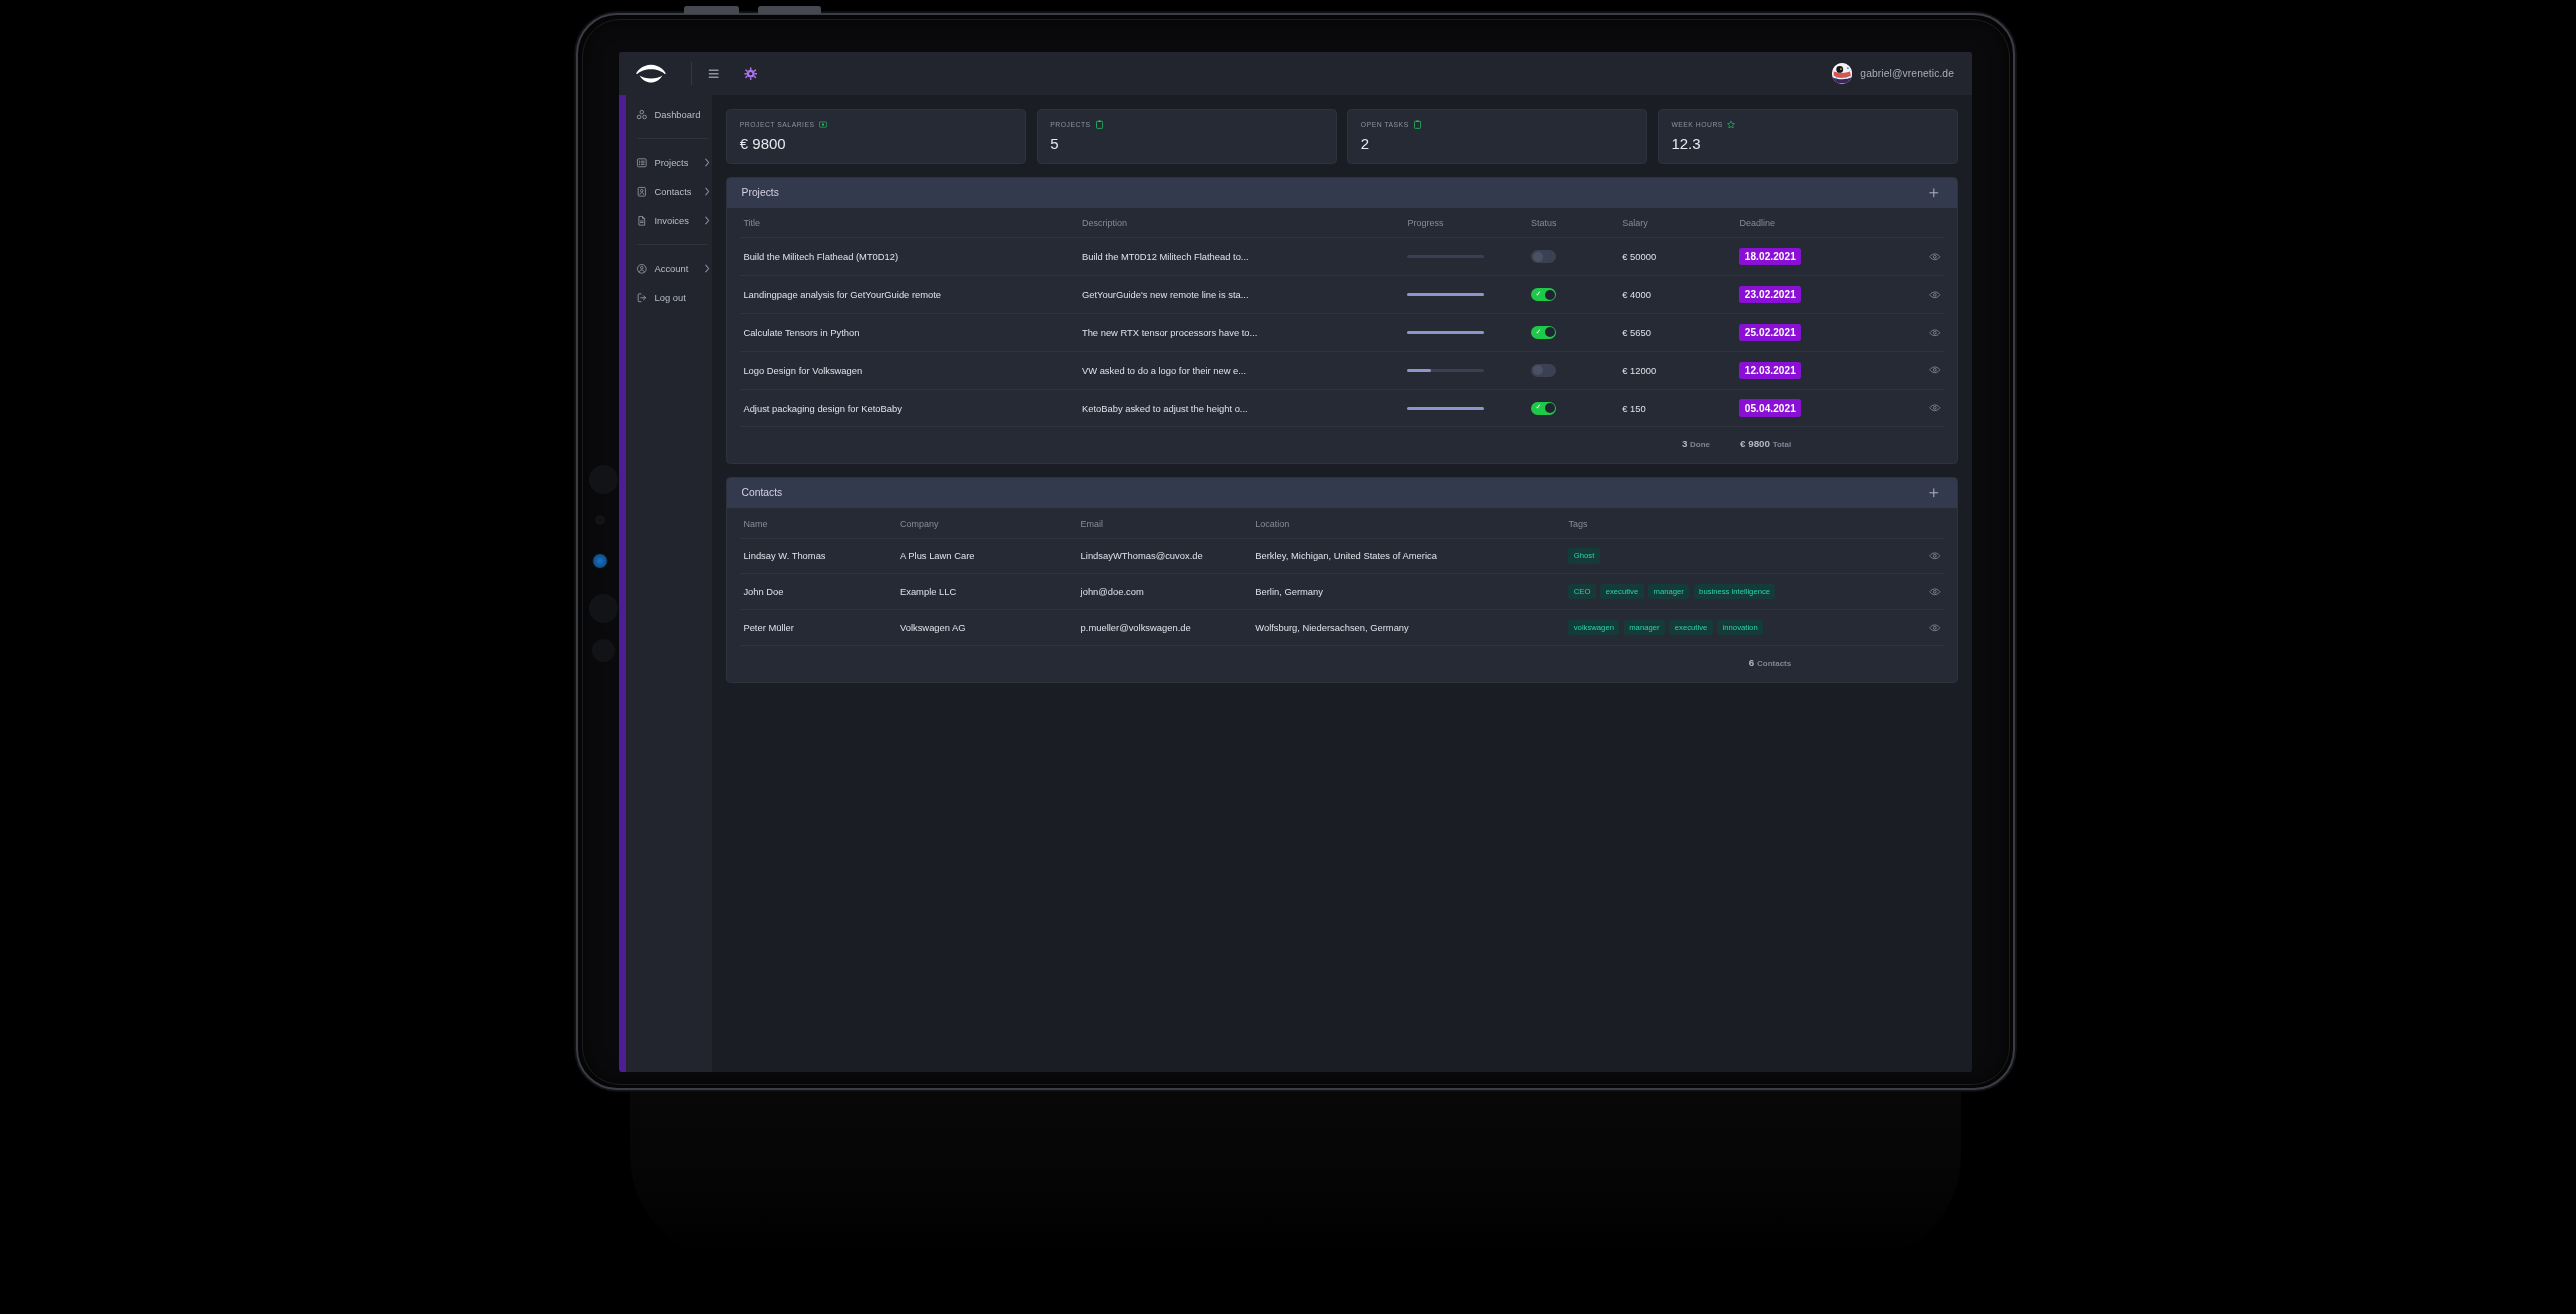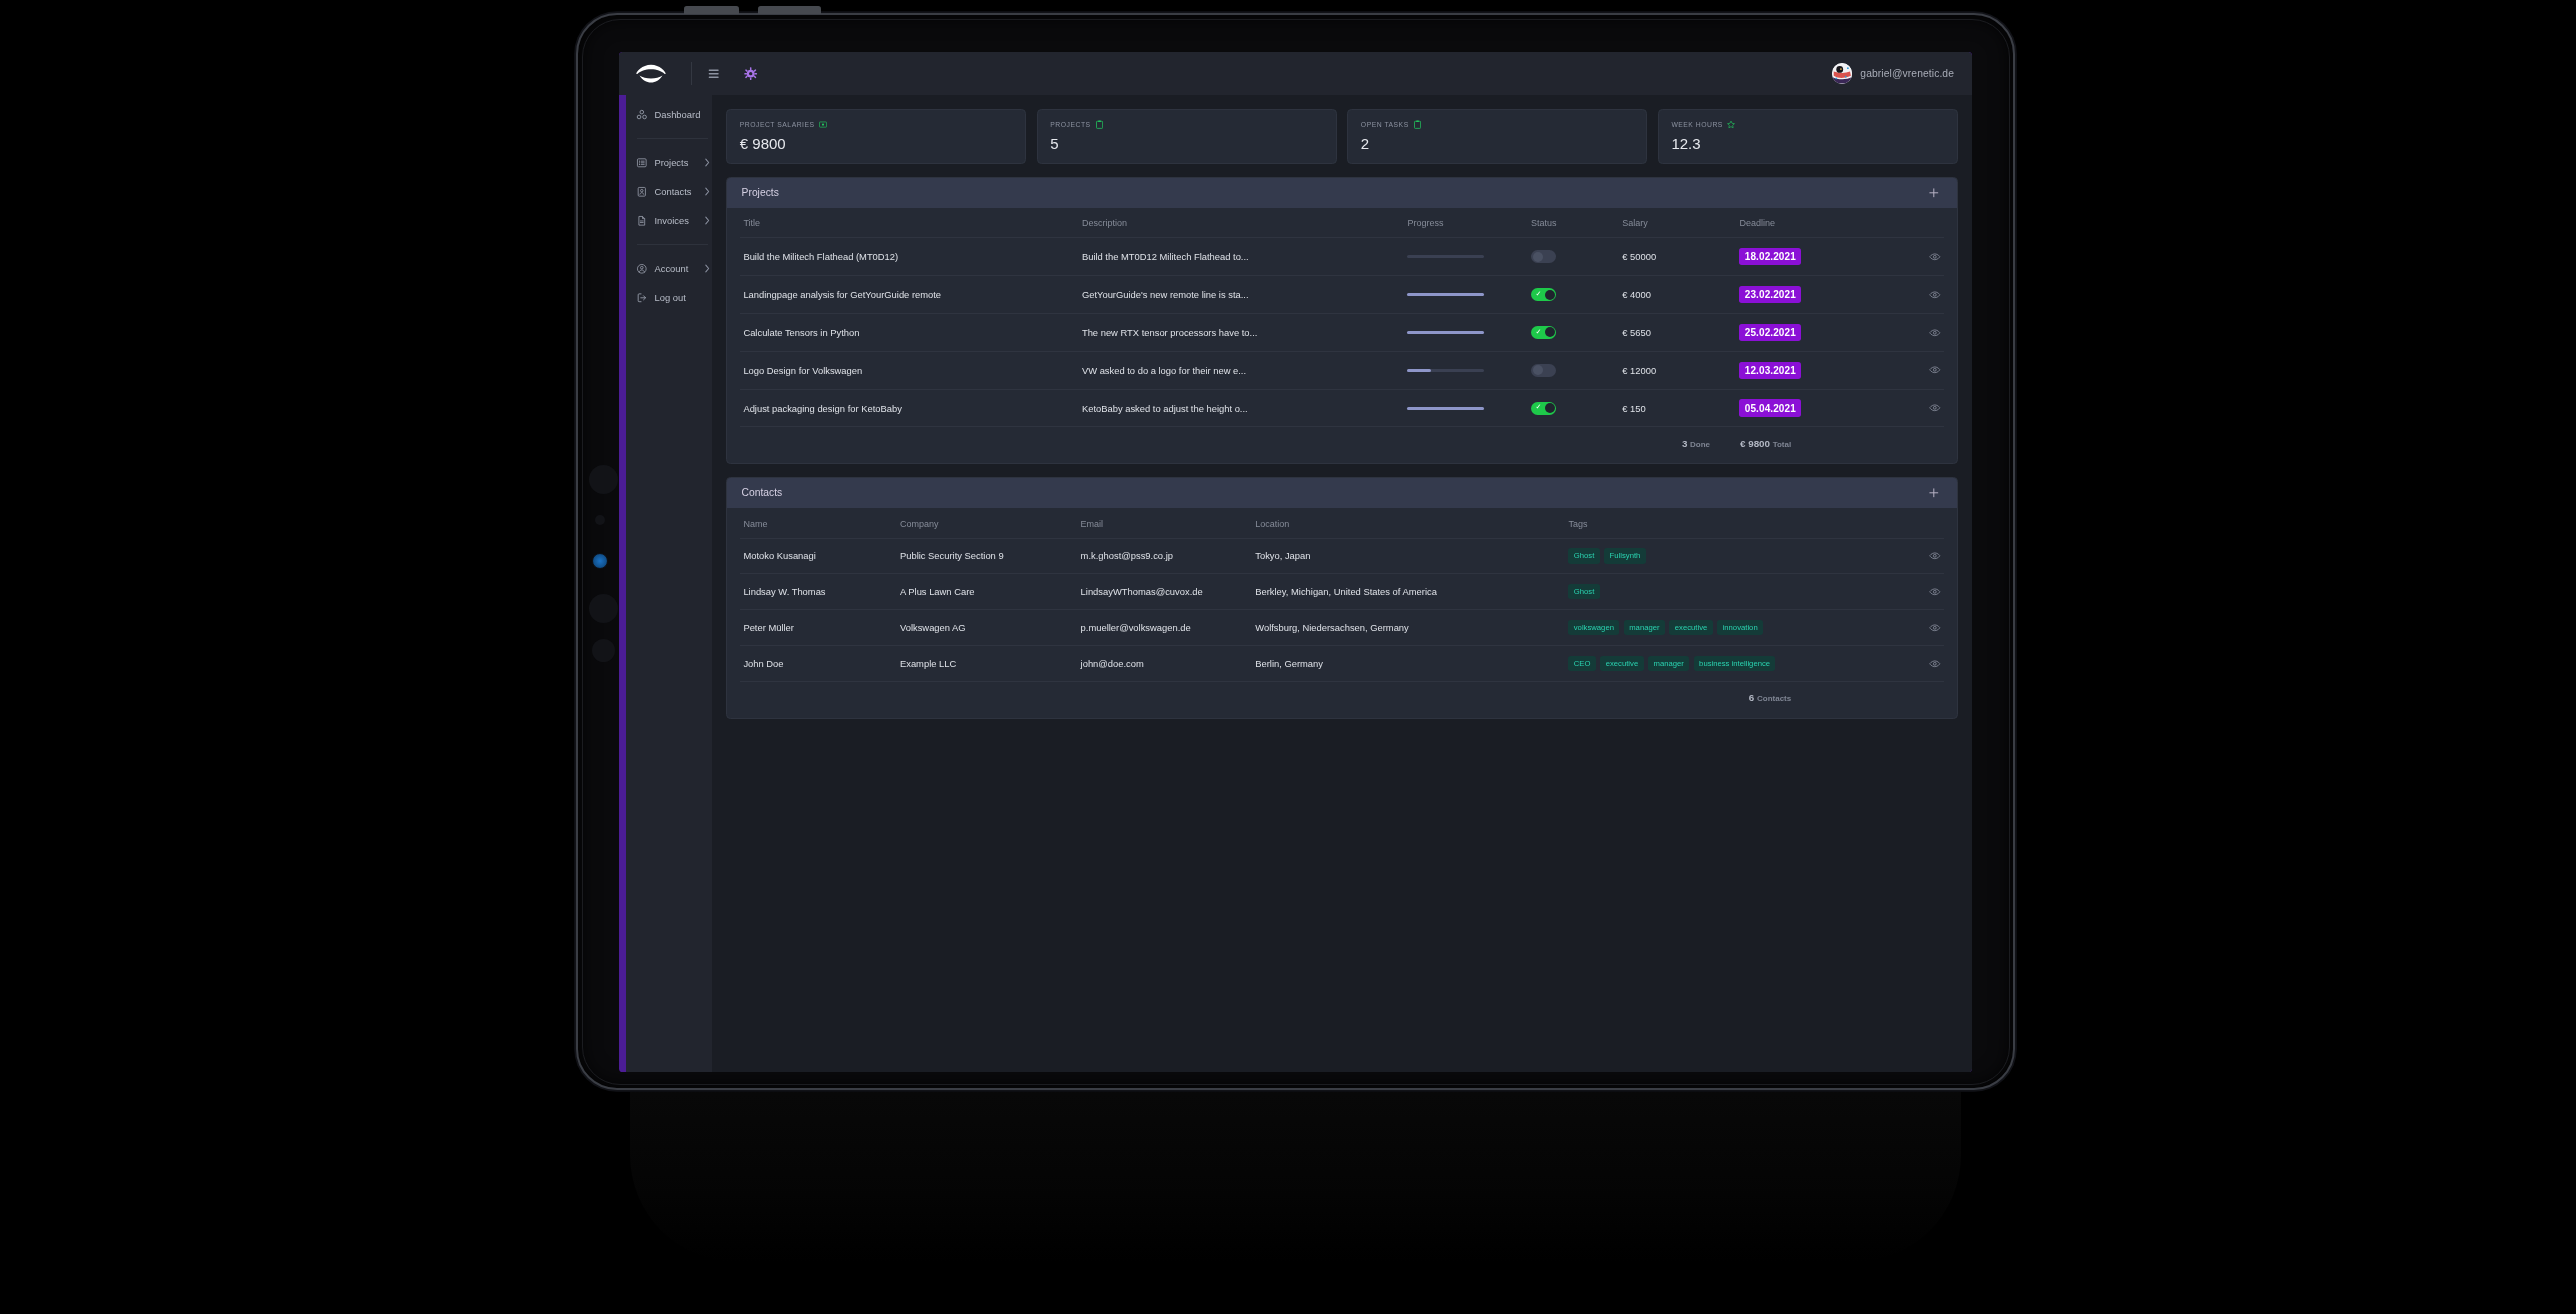--- a/index.html
+++ b/index.html
@@ -639,47 +639,49 @@
                 <th>Name</th>
                 <th>Company</th>
                 <th>Email</th>
                 <th>Location</th>
                 <th>Tags</th>
                 <th></th>
               </tr>
             </thead>
             <tbody id="contacts-tbody">
                 <tr class="data-row">
-                  <td class="cell-accent">Motoko Kusanagi</td>
-                  <td class="cell-accent">Public Security Section 9</td>
-                  <td class="cell-white">m.k.ghost@pss9.co.jp</td>
-                  <td class="cell-white">Tokyo, Japan</td>
+                  <td class="cell-accent">Lindsay W. Thomas</td>
+                  <td class="cell-accent">A Plus Lawn Care</td>
+                  <td class="cell-white">LindsayWThomas@cuvox.de</td>
+                  <td class="cell-white">Berkley, Michigan, United States of America</td>
                   <td>
                     <div class="tag-list">
                       <span class="tag">Ghost</span>
-                      <span class="tag">Fullsynth</span>
                     </div>
                   </td>
                   <td>
                     <span class="eye-btn">
                       <svg width="11.6" height="11.6" viewBox="0 0 16 16" fill="none" stroke="#8b91a0" stroke-width="1.1">
                         <path d="M1 8s2.6-4 7-4 7 4 7 4-2.6 4-7 4-7-4-7-4z"></path>
                         <circle cx="8" cy="8" r="1.9"></circle>
                       </svg>
                     </span>
                   </td>
                 </tr>
                 <tr class="data-row">
-                  <td class="cell-accent">Lindsay W. Thomas</td>
-                  <td class="cell-accent">A Plus Lawn Care</td>
-                  <td class="cell-white">LindsayWThomas@cuvox.de</td>
-                  <td class="cell-white">Berkley, Michigan, United States of America</td>
+                  <td class="cell-accent">John Doe</td>
+                  <td class="cell-accent">Example LLC</td>
+                  <td class="cell-white">john@doe.com</td>
+                  <td class="cell-white">Berlin, Germany</td>
                   <td>
                     <div class="tag-list">
-                      <span class="tag">Ghost</span>
+                      <span class="tag">CEO</span>
+                      <span class="tag">executive</span>
+                      <span class="tag">manager</span>
+                      <span class="tag">business intelligence</span>
                     </div>
                   </td>
                   <td>
                     <span class="eye-btn">
                       <svg width="11.6" height="11.6" viewBox="0 0 16 16" fill="none" stroke="#8b91a0" stroke-width="1.1">
                         <path d="M1 8s2.6-4 7-4 7 4 7 4-2.6 4-7 4-7-4-7-4z"></path>
                         <circle cx="8" cy="8" r="1.9"></circle>
                       </svg>
                     </span>
                   </td>
@@ -688,42 +690,20 @@
                   <td class="cell-accent">Peter Müller</td>
                   <td class="cell-accent">Volkswagen AG</td>
                   <td class="cell-white">p.mueller@volkswagen.de</td>
                   <td class="cell-white">Wolfsburg, Niedersachsen, Germany</td>
                   <td>
                     <div class="tag-list">
                       <span class="tag">volkswagen</span>
                       <span class="tag">manager</span>
                       <span class="tag">executive</span>
                       <span class="tag">innovation</span>
-                    </div>
-                  </td>
-                  <td>
-                    <span class="eye-btn">
-                      <svg width="11.6" height="11.6" viewBox="0 0 16 16" fill="none" stroke="#8b91a0" stroke-width="1.1">
-                        <path d="M1 8s2.6-4 7-4 7 4 7 4-2.6 4-7 4-7-4-7-4z"></path>
-                        <circle cx="8" cy="8" r="1.9"></circle>
-                      </svg>
-                    </span>
-                  </td>
-                </tr>
-                <tr class="data-row">
-                  <td class="cell-accent">John Doe</td>
-                  <td class="cell-accent">Example LLC</td>
-                  <td class="cell-white">john@doe.com</td>
-                  <td class="cell-white">Berlin, Germany</td>
-                  <td>
-                    <div class="tag-list">
-                      <span class="tag">CEO</span>
-                      <span class="tag">executive</span>
-                      <span class="tag">manager</span>
-                      <span class="tag">business intelligence</span>
                     </div>
                   </td>
                   <td>
                     <span class="eye-btn">
                       <svg width="11.6" height="11.6" viewBox="0 0 16 16" fill="none" stroke="#8b91a0" stroke-width="1.1">
                         <path d="M1 8s2.6-4 7-4 7 4 7 4-2.6 4-7 4-7-4-7-4z"></path>
                         <circle cx="8" cy="8" r="1.9"></circle>
                       </svg>
                     </span>
                   </td>

